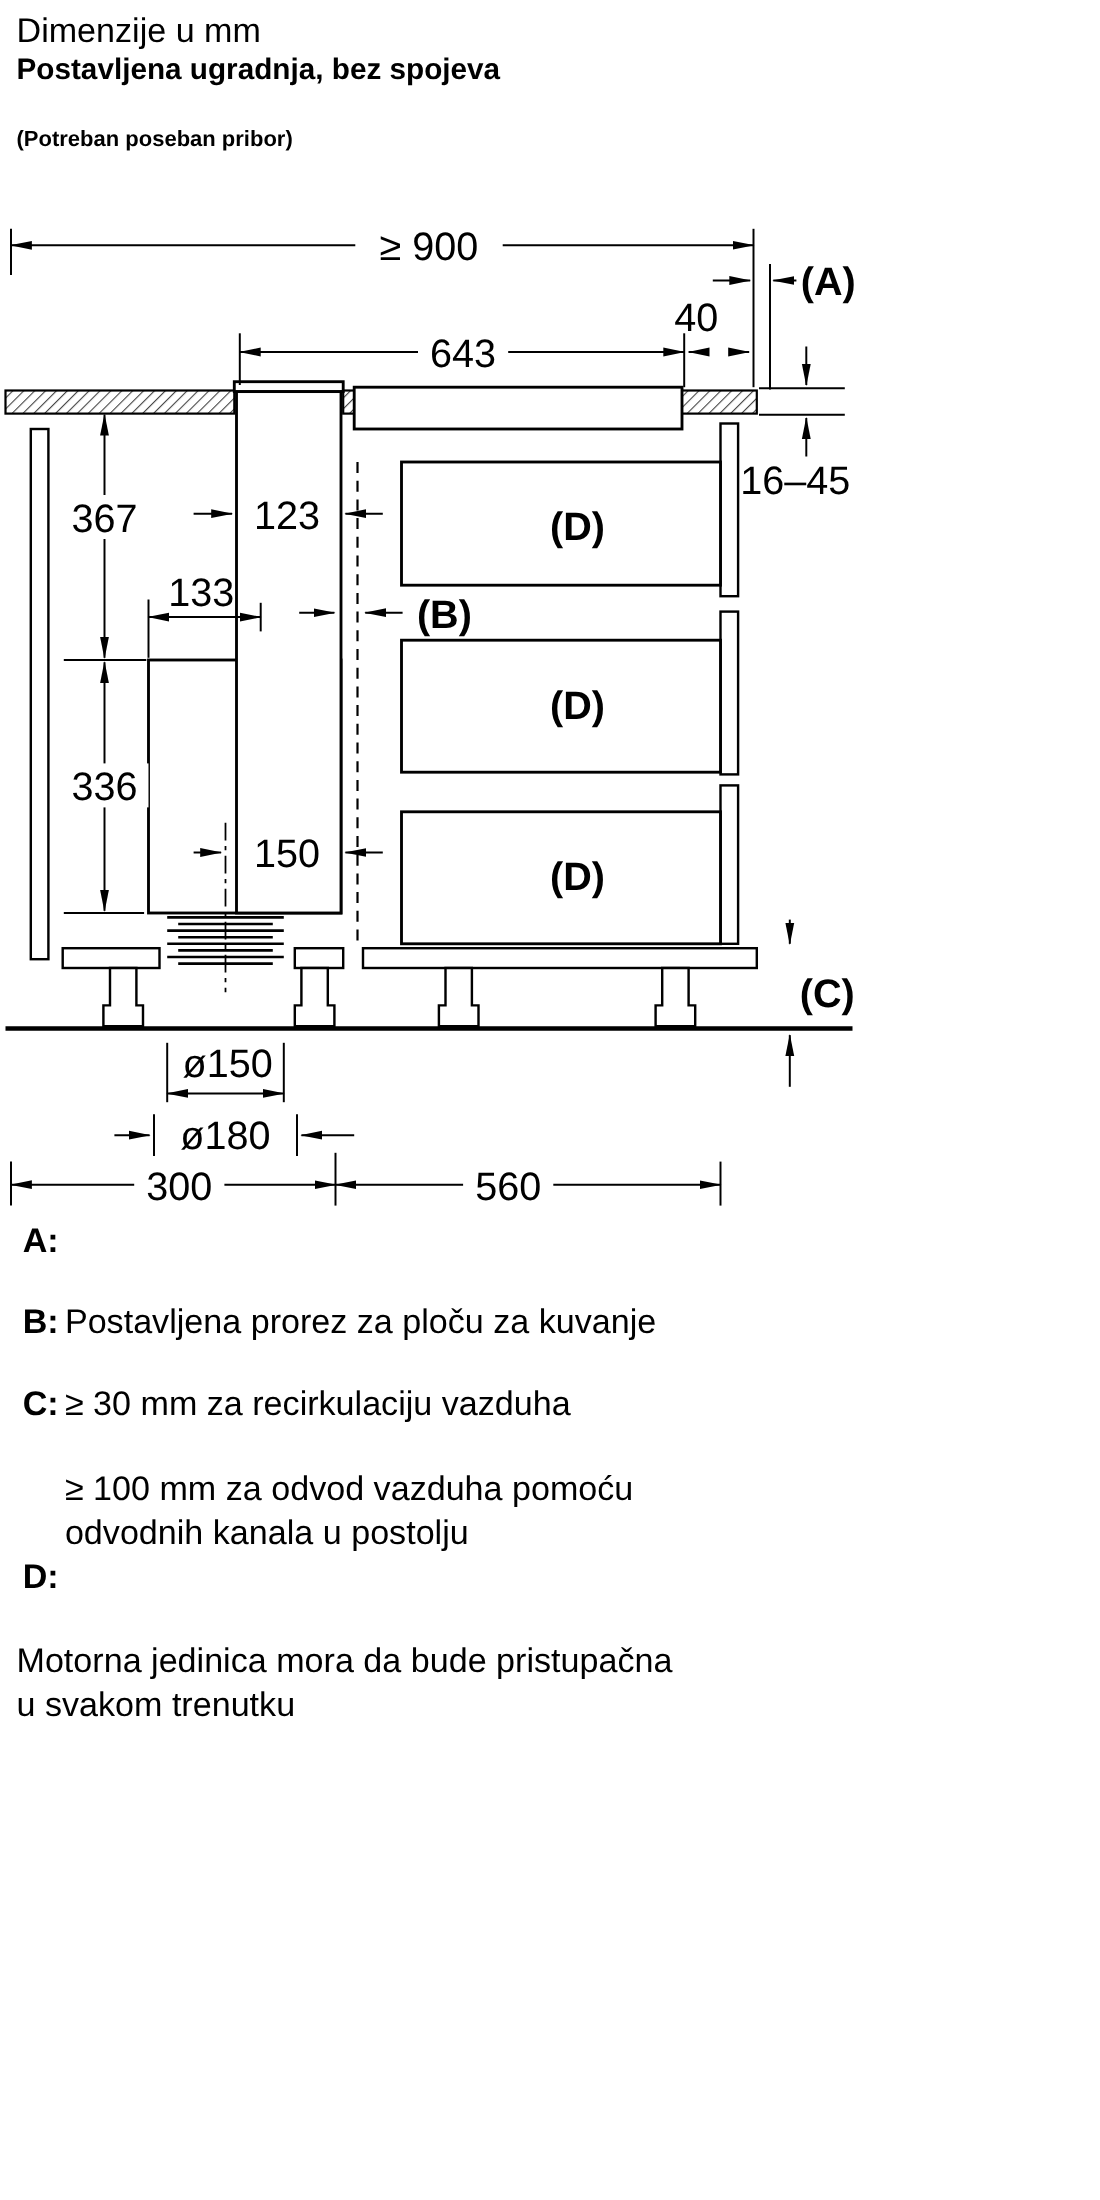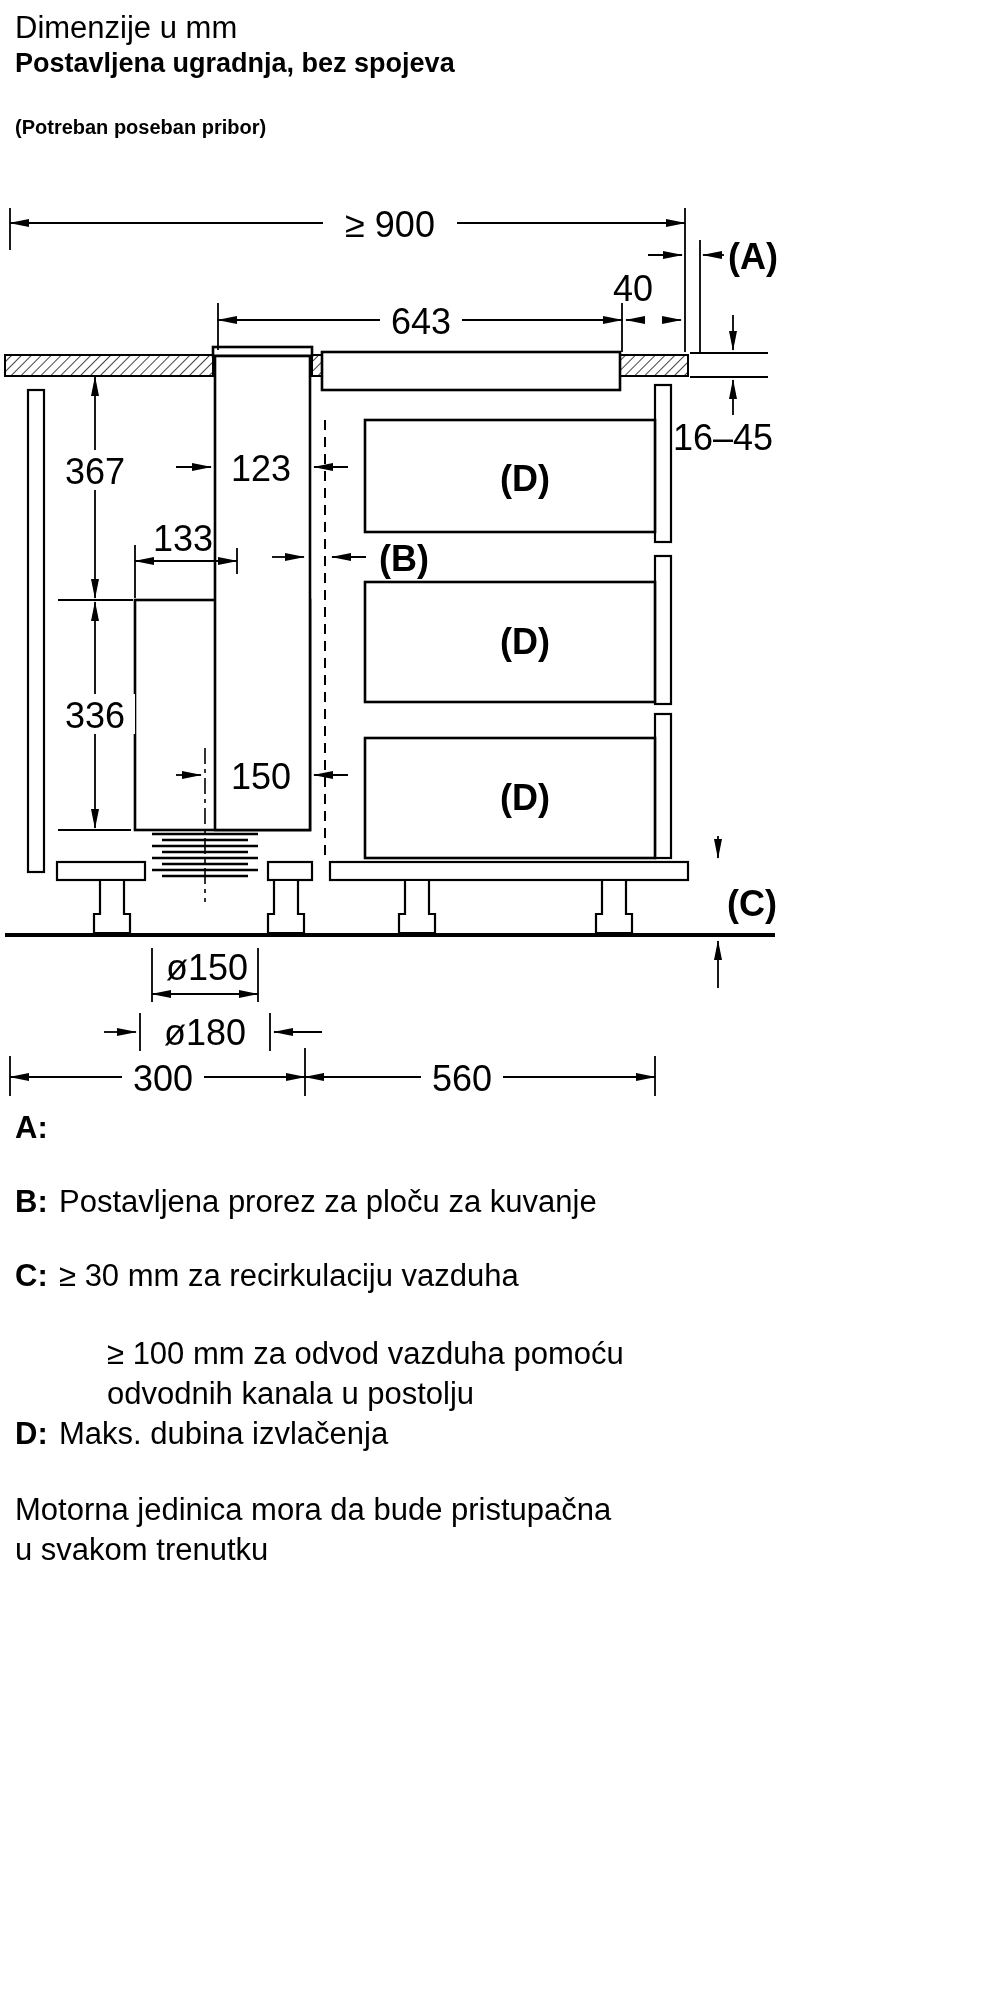--- a/index.html
+++ b/index.html
@@ -1,17 +1,17 @@
 <!DOCTYPE html>
 <html><head>
 <meta charset="utf-8">
 <style>
   html,body{margin:0;padding:0;background:#ffffff;}
   .page{position:relative;width:1000px;height:2000px;background:#fff;
-        font-family:"Liberation Sans",sans-serif;color:#000;overflow:hidden;}
+        font-family:"Liberation Sans",sans-serif;color:#000;overflow:hidden;text-align:center;}
 
   
   .hdr{position:absolute;left:15px;white-space:nowrap;}
   .hdr1{top:10px;font-size:31px;font-weight:normal;}
   .hdr2{top:48px;font-size:27px;font-weight:bold;}
   .hdr3{top:116px;font-size:20px;font-weight:bold;}
 
   
   svg.diagram{position:absolute;left:0;top:0;}
   .part{fill:#fff;stroke:#000;stroke-width:2.2;}
@@ -25,21 +25,21 @@
   .bg{fill:#fff;stroke:none;}
   text.dimtext{font-family:"Liberation Sans",sans-serif;font-size:36px;
                text-anchor:middle;dominant-baseline:central;fill:#000;}
   text.dimlabel{font-family:"Liberation Sans",sans-serif;font-size:36px;font-weight:bold;
                 text-anchor:middle;dominant-baseline:central;fill:#000;}
   text.astart{text-anchor:start;}
 
   
   .lr{position:absolute;left:15px;font-size:31px;display:flex;white-space:nowrap;}
   .lr .key{font-weight:bold;width:44px;flex:none;}
-  .lr.indent{left:59px;margin-left:48px;}
+  .lr.indent{left:59px;}
   .note-line{position:absolute;left:15px;font-size:31px;white-space:nowrap;}
 </style>
 </head>
 <body>
 
 <div class="page">
 
   <div class="hdr hdr1">Dimenzije u mm</div>
   <div class="hdr hdr2">Postavljena ugradnja, bez spojeva</div>
   <div class="hdr hdr3">(Potreban poseban pribor)</div>
@@ -229,19 +229,18 @@
     <span>≥ 30 mm za recirkulaciju vazduha</span>
   </div>
   <div class="lr indent" style="top:1336px;">
     <span>≥ 100 mm za odvod vazduha pomoću</span>
   </div>
   <div class="lr indent" style="top:1376px;">
     <span>odvodnih kanala u postolju</span>
   </div>
   <div class="lr" style="top:1416px;">
     <span class="key">D:</span>
-    <span>Maks. dubina izvlačenja</span>
   </div>
 
   <div class="note-line" style="top:1532px;">u svakom trenutku</div>
   <div class="note-line" style="top:1492px;">Motorna jedinica mora da bude pristupačna</div>
 
 </div>
 
 </body></html>

